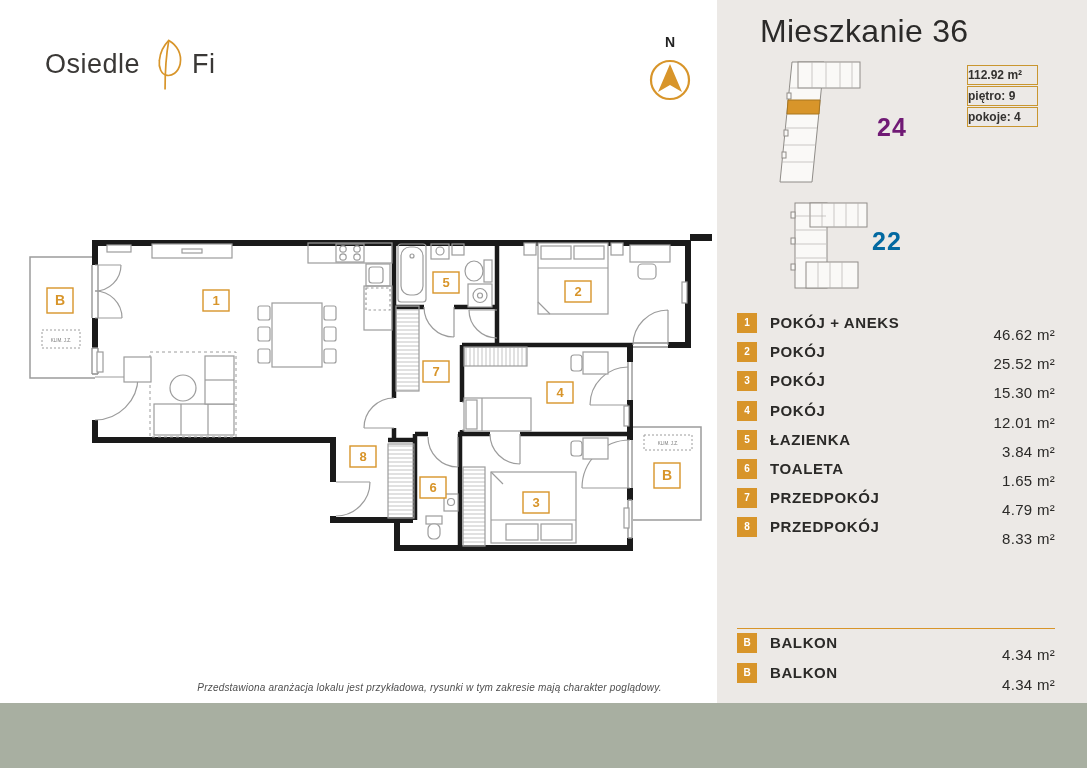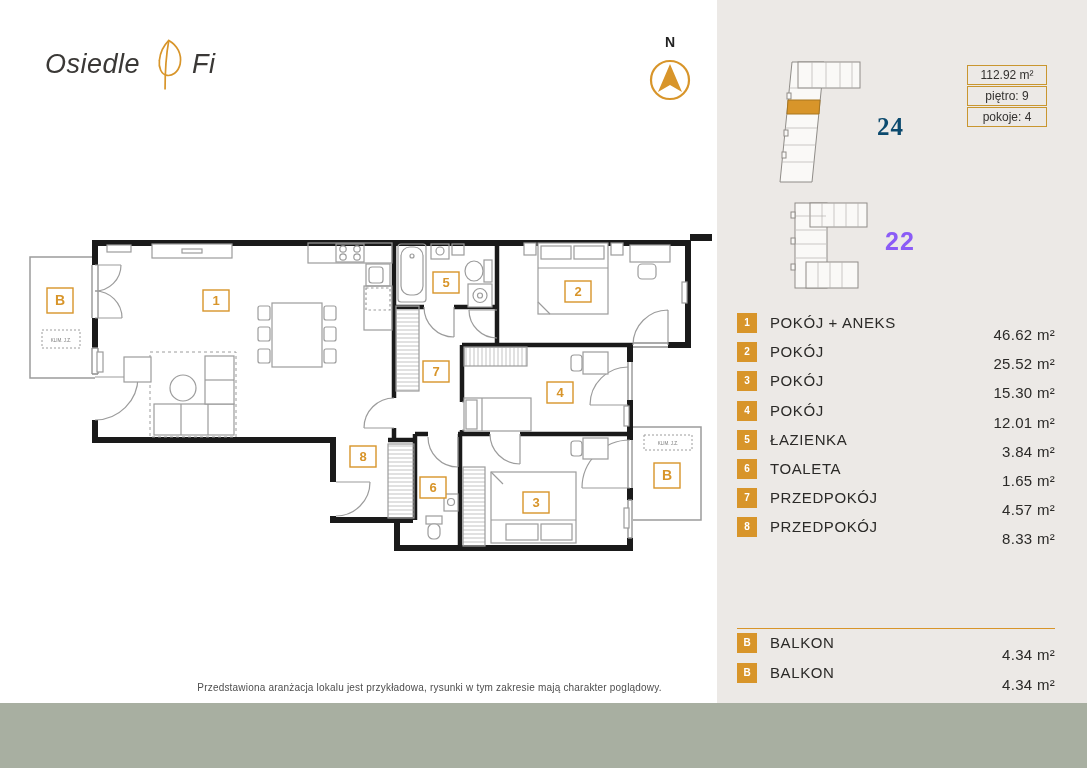--- a/index.html
+++ b/index.html
@@ -1,38 +1,38 @@
 <!DOCTYPE html>
 <html><head>
 <meta charset="utf-8">
 <style>
   html,body{margin:0;padding:0;}
   .stage{position:relative;width:1087px;height:768px;background:#ffffff;
     font-family:"Liberation Sans",sans-serif;overflow:hidden;color:#2D2C2B;}
   
-  .logo{position:absolute;left:45px;top:36px;display:flex;align-items:center;gap:9px;font-style:italic;}
+  .logo{position:absolute;left:45px;top:36px;display:flex;align-items:center;gap:9px;}
   .logo .word{font-size:27px;color:#3A3836;letter-spacing:.5px;}
   .compass{position:absolute;left:644px;top:30px;}
   .disclaimer{position:absolute;left:0;top:682px;width:859px;text-align:center;
-    font-size:10px;color:#4E4E4E;letter-spacing:.2px;}
+    font-size:10px;color:#4E4E4E;letter-spacing:.2px;font-style:italic;}
   .plan-svg{position:absolute;left:0;top:0;}
   
   .panel{position:absolute;left:717px;top:0;width:370px;height:703px;background:#ECE9E6;}
   .panel .title{position:absolute;left:43px;top:13px;font-size:32px;font-weight:500;
     color:#2B2A29;letter-spacing:.3px;}
   .bnum{position:absolute;font-size:25px;font-weight:700;letter-spacing:1px;}
-  .bnum.cur{left:160px;top:113px;color:#0c4a6e;font-family:Liberation Serif, serif;}
-  .bnum.oth{left:168px;top:227px;color:#8b5cf6;}
+  .bnum.cur{left:160px;top:113px;color:#701a75;}
+  .bnum.oth{left:155px;top:227px;color:#0369a1;}
   .badges{position:absolute;left:250px;top:65px;width:71px;}
-  .badge{box-sizing:border-box;width:80px;height:20px;border:1px solid #C9962F;
-    margin-bottom:1px;text-align:center;font-size:12px;line-height:19px;color:#33312F;}
+  .badge{box-sizing:border-box;width:71px;height:20px;border:1px solid #C9962F;
+    margin-bottom:1px;font-size:12px;line-height:19px;color:#33312F;font-weight:bold;}
   .room-row{position:absolute;left:20px;width:318px;height:20px;}
   .num-sq{position:absolute;left:0;top:0;width:20px;height:20px;background:#D8952A;
     color:#fff;font-size:10px;font-weight:700;text-align:center;line-height:20px;}
-  .room-name{position:absolute;left:33px;top:0;font-size:15px;font-weight:400;
+  .room-name{position:absolute;left:33px;top:0;font-size:15px;font-weight:700;
     letter-spacing:.6px;line-height:20px;color:#2B2A28;white-space:nowrap;}
   .room-area{position:absolute;right:0;top:12px;font-size:15px;line-height:20px;
     letter-spacing:.3px;color:#2B2A28;}
   .divider{position:absolute;left:20px;top:628px;width:318px;border-top:1px solid #D8952A;}
   
   .footer{position:absolute;left:0;top:703px;width:1087px;height:65px;background:#A8AFA1;}
 </style>
 </head>
 <body>
 
@@ -248,20 +248,21 @@
       <g>
           <rect x="654" y="463" width="26" height="25" fill="none" stroke="#D8952A" stroke-width="1.4"></rect>
           <text x="667" y="480" font-size="14" fill="#D8952A">B</text>
         </g>
     </g>
   </svg>
 
   <div class="disclaimer">Przedstawiona aranżacja lokalu jest przykładowa, rysunki w tym zakresie mają charakter poglądowy.</div>
 
   <div class="panel">
+    <div class="title">Mieszkanie 36</div>
 
     <svg width="370" height="703" viewBox="0 0 370 703" style="position:absolute;left:0;top:0">
       <g transform="translate(-717,0)" stroke="#8F8C88" stroke-width="1" fill="#FAF9F7">
 
         <g>
           <polygon points="792,62 824,62 812,182 780,182"></polygon>
           <rect x="798" y="62" width="62" height="26"></rect>
           <g stroke="#B5B2AF" stroke-width="0.7" fill="none">
             <path d="M812,62 V88 M826,62 V88 M840,62 V88 M852,62 V88"></path>
             <path d="M789,88 H821 M785,128 H817 M784,145 H816 M782,162 H814"></path>
@@ -323,21 +324,21 @@
       <span class="room-area">3.84 m²</span>
     </div>
     <div class="room-row" style="top:459px">
       <span class="num-sq">6</span>
       <span class="room-name">TOALETA</span>
       <span class="room-area">1.65 m²</span>
     </div>
     <div class="room-row" style="top:488px">
       <span class="num-sq">7</span>
       <span class="room-name">PRZEDPOKÓJ</span>
-      <span class="room-area">4.57 m²</span>
+      <span class="room-area">4.79 m²</span>
     </div>
     <div class="room-row" style="top:517px">
       <span class="num-sq">8</span>
       <span class="room-name">PRZEDPOKÓJ</span>
       <span class="room-area">8.33 m²</span>
     </div>
 
     <div class="divider"></div>
 
     <div class="room-row" style="top:633px">

